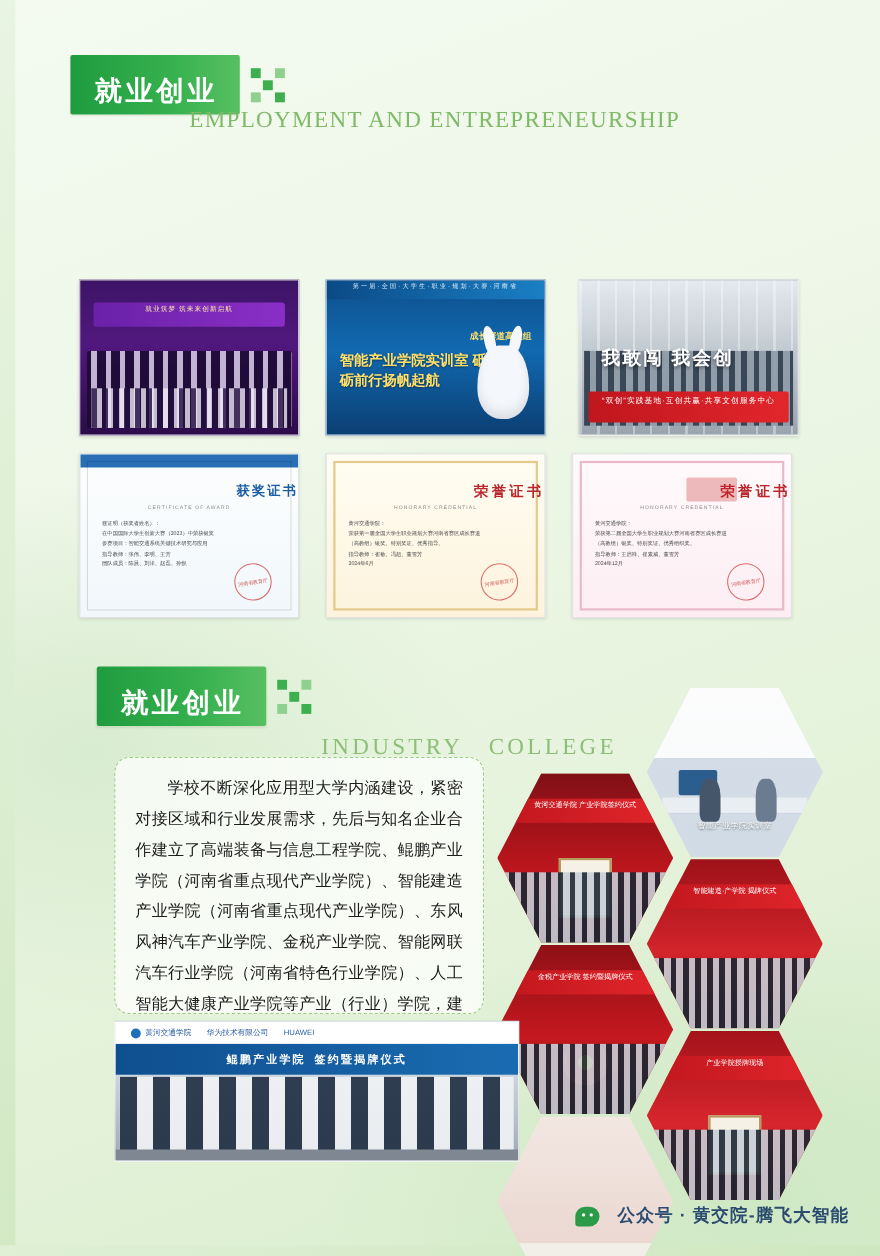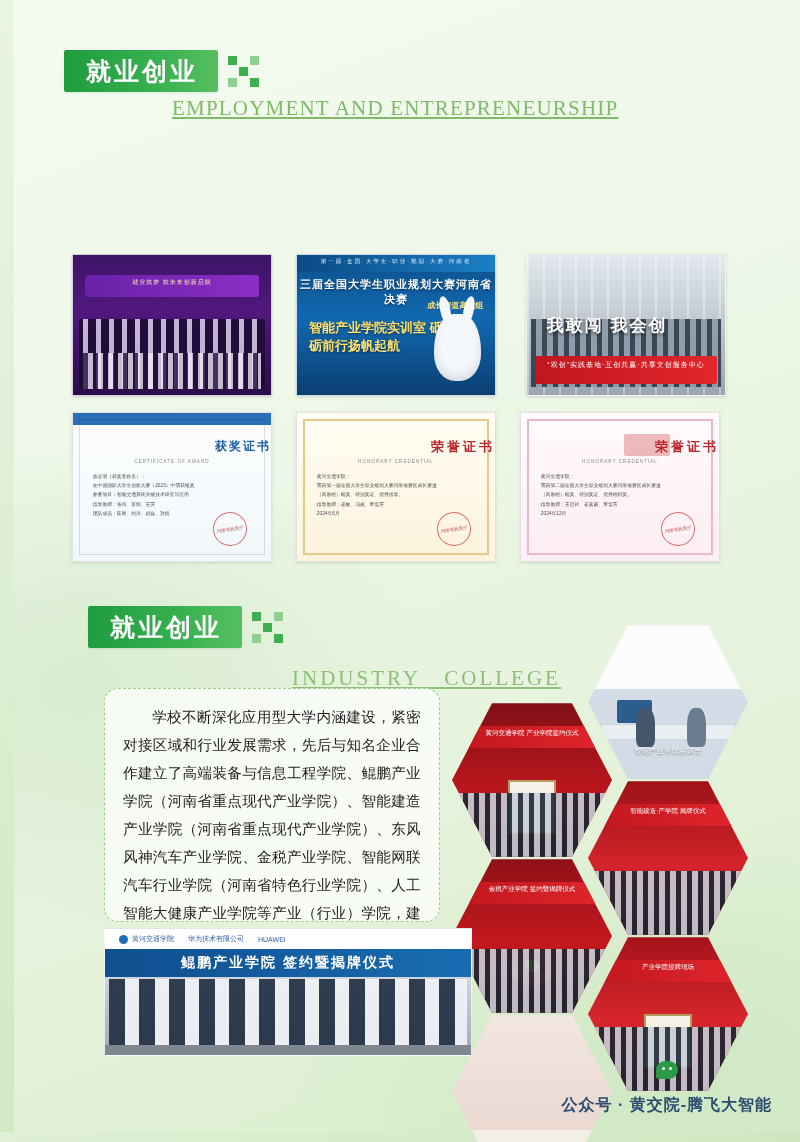--- a/index.html
+++ b/index.html
@@ -36,21 +36,21 @@
     position: absolute;
     display: flex;
     align-items: center;
   }
   .sec-tag {
     background: linear-gradient(90deg,#1f9c3f 0%, #37b14f 60%, #57bf62 100%);
     color: #fff;
     font-size: 25px;
     font-weight: bold;
     letter-spacing: 3px;
-    padding: 9px 20px 8px 22px;
+    padding: 21px 20px 8px 22px;
     border-radius: 2px;
     line-height: 1;
     white-space: nowrap;
     box-shadow: 0 1px 2px rgba(0,0,0,.08);
   }
   .checker {
     margin-left: 10px;
     display: grid;
     grid-template-columns: repeat(3, 9px);
     grid-template-rows: repeat(3, 9px);
@@ -60,21 +60,20 @@
   .checker i.on { background: #3fae4e; }
   .checker i.lt { background: #8fd08f; }
 
   .sec-sub {
     position: absolute;
     color: #7fba68;
     font-size: 21px;
     letter-spacing: 1.2px;
     font-family: "Liberation Serif", serif;
     white-space: nowrap;
-    text-decoration: underline;
   }
   .sec-sub.serif2 {
     color: #8dbf78;
     letter-spacing: 3px;
   }
 
   
   .textcard {
     position: absolute;
     background: rgba(255,255,255,0.72);
@@ -299,39 +298,39 @@
     position: absolute; left: 0; right: 0; top: 0; height: 16%;
     background: #ffffff;
     display: flex; align-items: center; gap: 14px; padding-left: 14px;
     font-size: 7px; color: #2a5ca8;
   }
   .widephoto .logos .lg { display: flex; align-items: center; gap: 4px; }
   .widephoto .logos .dot { width: 9px; height: 9px; border-radius: 50%; background: #1f6fb8; display: inline-block; }
   .widephoto .blueband {
     position: absolute; left: 0; right: 0; top: 16%; height: 22%;
     background: linear-gradient(90deg,#0f4f8f,#1a6cb2);
-    color: #fff; font-size: 14px; font-weight: bold;
-    display: flex; align-items: center; justify-content: center; letter-spacing: 2px;
+    color: #fff; font-size: 10px; font-weight: bold;
+    display: flex; align-items: center; justify-content: center; letter-spacing: 2px; font-family: Liberation Mono, monospace;
   }
   .widephoto .row {
     position: absolute; left: 1%; right: 1%; bottom: 4%; height: 56%;
     background: repeating-linear-gradient(90deg,#223044 0 16px, #f0f2f5 16px 30px);
     opacity: .92;
   }
   .widephoto .carpet {
     position: absolute; left: 0; right: 0; bottom: 0; height: 8%;
     background: #7e8792;
   }
 
   
   .footer {
     position: absolute;
     right: 28px; bottom: 26px;
     display: flex; align-items: center; gap: 16px;
-    color: #2b4b6f; font-size: 16px; font-weight: bold; letter-spacing: 1px; flex-direction: column;
+    color: #2b4b6f; font-size: 16px; font-weight: bold; letter-spacing: 1px;
   }
   .footer .wx {
     width: 22px; height: 18px; border-radius: 9px 9px 9px 3px;
     background: #2b9b4a; position: relative;
   }
   .footer .wx:before, .footer .wx:after {
     content: ""; position: absolute; top: 6px; width: 3px; height: 3px;
     border-radius: 50%; background: #fff;
   }
   .footer .wx:before { left: 6px; }
@@ -362,21 +361,20 @@
 
 
   <div class="photo p1" style="left:72px; top:254px; width:200px; height:142px;">
     <div class="band">就业筑梦  筑未来创新启航</div>
     <div class="crowd"></div>
     <div class="crowd2"></div>
   </div>
 
   <div class="photo p2" style="left:296px; top:254px; width:200px; height:142px;">
     <div class="top">第一届·全国·大学生·职业·规划·大赛·河南省</div>
-    <div class="title">三届全国大学生职业规划大赛河南省决赛</div>
     <div class="sub2">成长赛道高教组</div>
     <div class="yellowtxt">智能产业学院实训室
 砥砺前行扬帆起航</div>
     <div class="mascot"></div>
   </div>
 
   <div class="photo p3" style="left:526px; top:254px; width:200px; height:142px;">
     <div class="wall"></div>
     <div class="people"></div>
     <div class="bigtxt">我敢闯  我会创</div>

